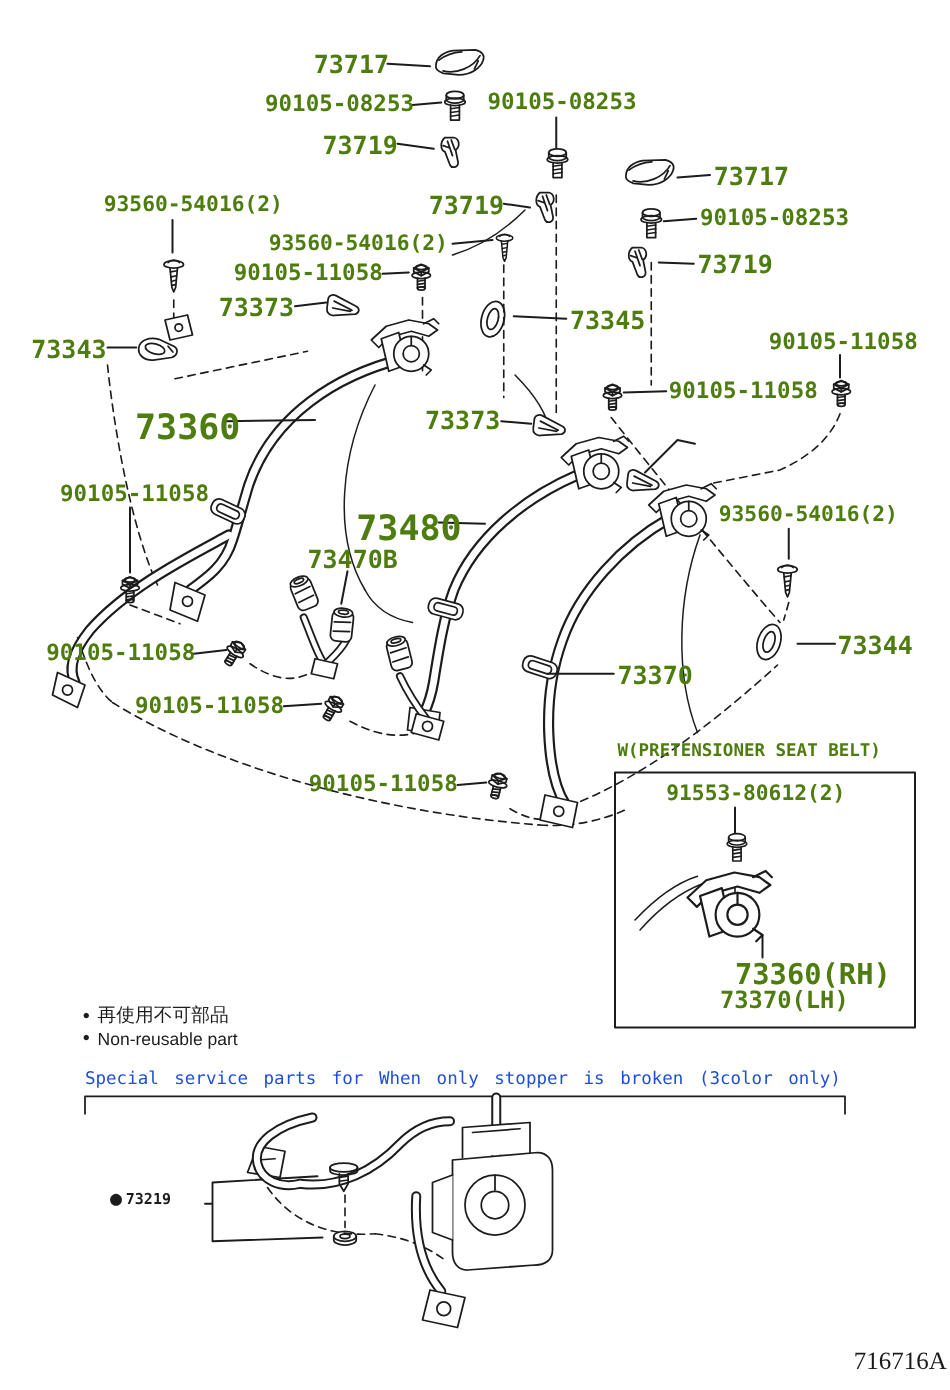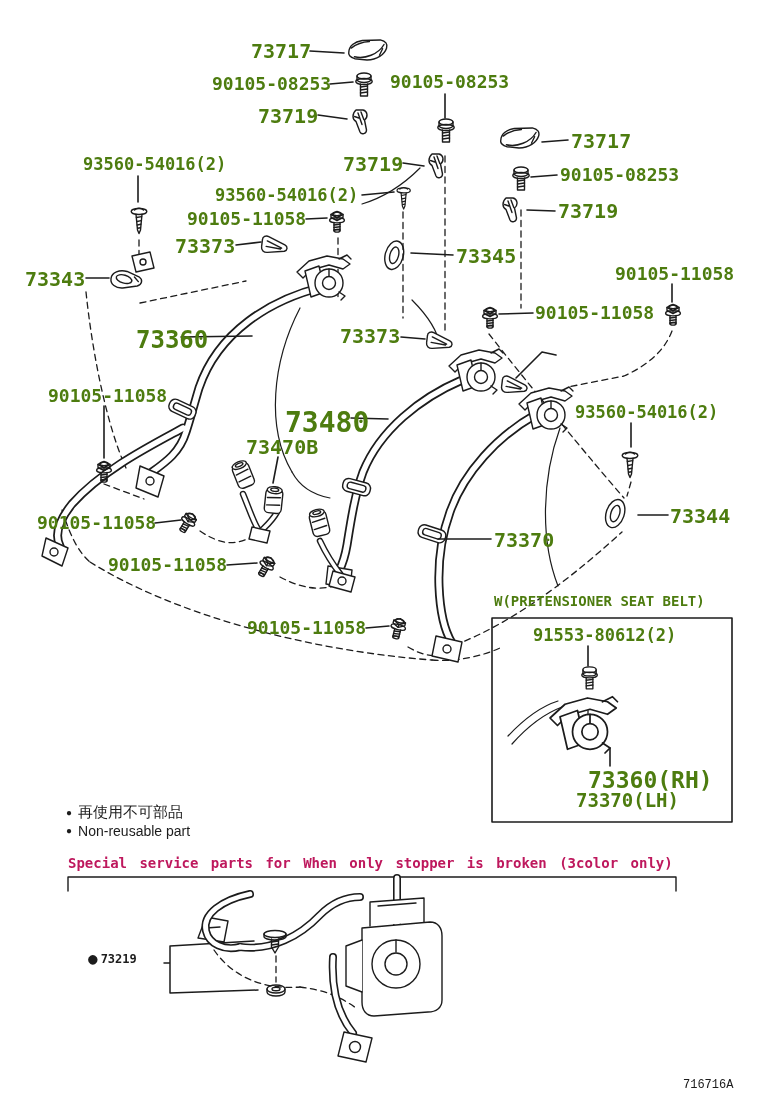--- a/index.html
+++ b/index.html
@@ -5,23 +5,23 @@
   html,body{margin:0;padding:0;background:#ffffff;}
   .stage{position:relative;width:760px;height:1112px;background:#ffffff;overflow:hidden;
          font-family:"DejaVu Sans Mono", monospace;color:#1c1c1c;}
   svg.art{position:absolute;left:0;top:0;}
   .lbl{position:absolute;font-weight:bold;line-height:1;white-space:nowrap;color:#4d7c0f;
        font-family:"DejaVu Sans Mono", monospace;}
   .cap{font-weight:bold;}
   .legend-row{position:absolute;display:flex;align-items:center;gap:6px;
               font-family:"Liberation Sans", sans-serif;color:#1c1c1c;}
   .legend-row .dot{font-size:10px;line-height:1;}
-  .note{position:absolute;font-family:"DejaVu Sans Mono", monospace;font-weight:bold;
-        font-size:14px;word-spacing:4px;white-space:nowrap;color:#be185d;}
-  .code{position:absolute;font-size:12px;font-family:Liberation Mono, monospace;color:#1c1c1c;}
+  .note{position:absolute;font-family:"DejaVu Sans Mono", monospace;font-weight:normal;
+        font-size:14px;word-spacing:4px;white-space:nowrap;color:#1d4ed8;}
+  .code{position:absolute;font-size:20px;font-family:Liberation Serif, serif;color:#1c1c1c;}
   .p73219{position:absolute;display:flex;align-items:center;gap:3px;}
   .p73219 .dot{font-size:16px;line-height:1;}
   .p73219 .txt{font-size:12px;font-weight:bold;font-family:"DejaVu Sans Mono", monospace;text-align:center;}
 </style>
 </head>
 <body>
 
 <div class="stage">
 
 <svg class="art" width="760" height="1112" viewBox="0 0 760 1112" fill="none" stroke="#1c1c1c" stroke-width="1.4" stroke-linecap="round" stroke-linejoin="round">
@@ -301,21 +301,21 @@
 <div class="lbl" style="left:560px;top:166px;font-size:18px">90105-08253</div>
 <div class="lbl" style="left:558px;top:201px;font-size:20px">73719</div>
 <div class="lbl" style="left:83px;top:156px;font-size:17px">93560-54016(2)</div>
 <div class="lbl" style="left:215px;top:187px;font-size:17px">93560-54016(2)</div>
 <div class="lbl" style="left:187px;top:210px;font-size:18px">90105-11058</div>
 <div class="lbl" style="left:175px;top:236px;font-size:20px">73373</div>
 <div class="lbl" style="left:25px;top:269px;font-size:20px">73343</div>
 <div class="lbl" style="left:456px;top:246px;font-size:20px">73345</div>
 <div class="lbl" style="left:615px;top:265px;font-size:18px">90105-11058</div>
 <div class="lbl" style="left:535px;top:304px;font-size:18px">90105-11058</div>
-<div class="lbl" style="left:136px;top:328px;font-size:24px">73360</div>
+<div class="lbl" style="left:108px;top:328px;font-size:28px">73360</div>
 <div class="lbl" style="left:340px;top:326px;font-size:20px">73373</div>
 <div class="lbl" style="left:285px;top:409px;font-size:28px">73480</div>
 <div class="lbl" style="left:246px;top:437px;font-size:20px">73470B</div>
 <div class="lbl" style="left:575px;top:404px;font-size:17px">93560-54016(2)</div>
 <div class="lbl" style="left:48px;top:387px;font-size:18px">90105-11058</div>
 <div class="lbl" style="left:670px;top:506px;font-size:20px">73344</div>
 <div class="lbl" style="left:37px;top:514px;font-size:18px">90105-11058</div>
 <div class="lbl" style="left:108px;top:556px;font-size:18px">90105-11058</div>
 <div class="lbl" style="left:494px;top:530px;font-size:20px">73370</div>
 <div class="lbl" style="left:247px;top:619px;font-size:18px">90105-11058</div>

